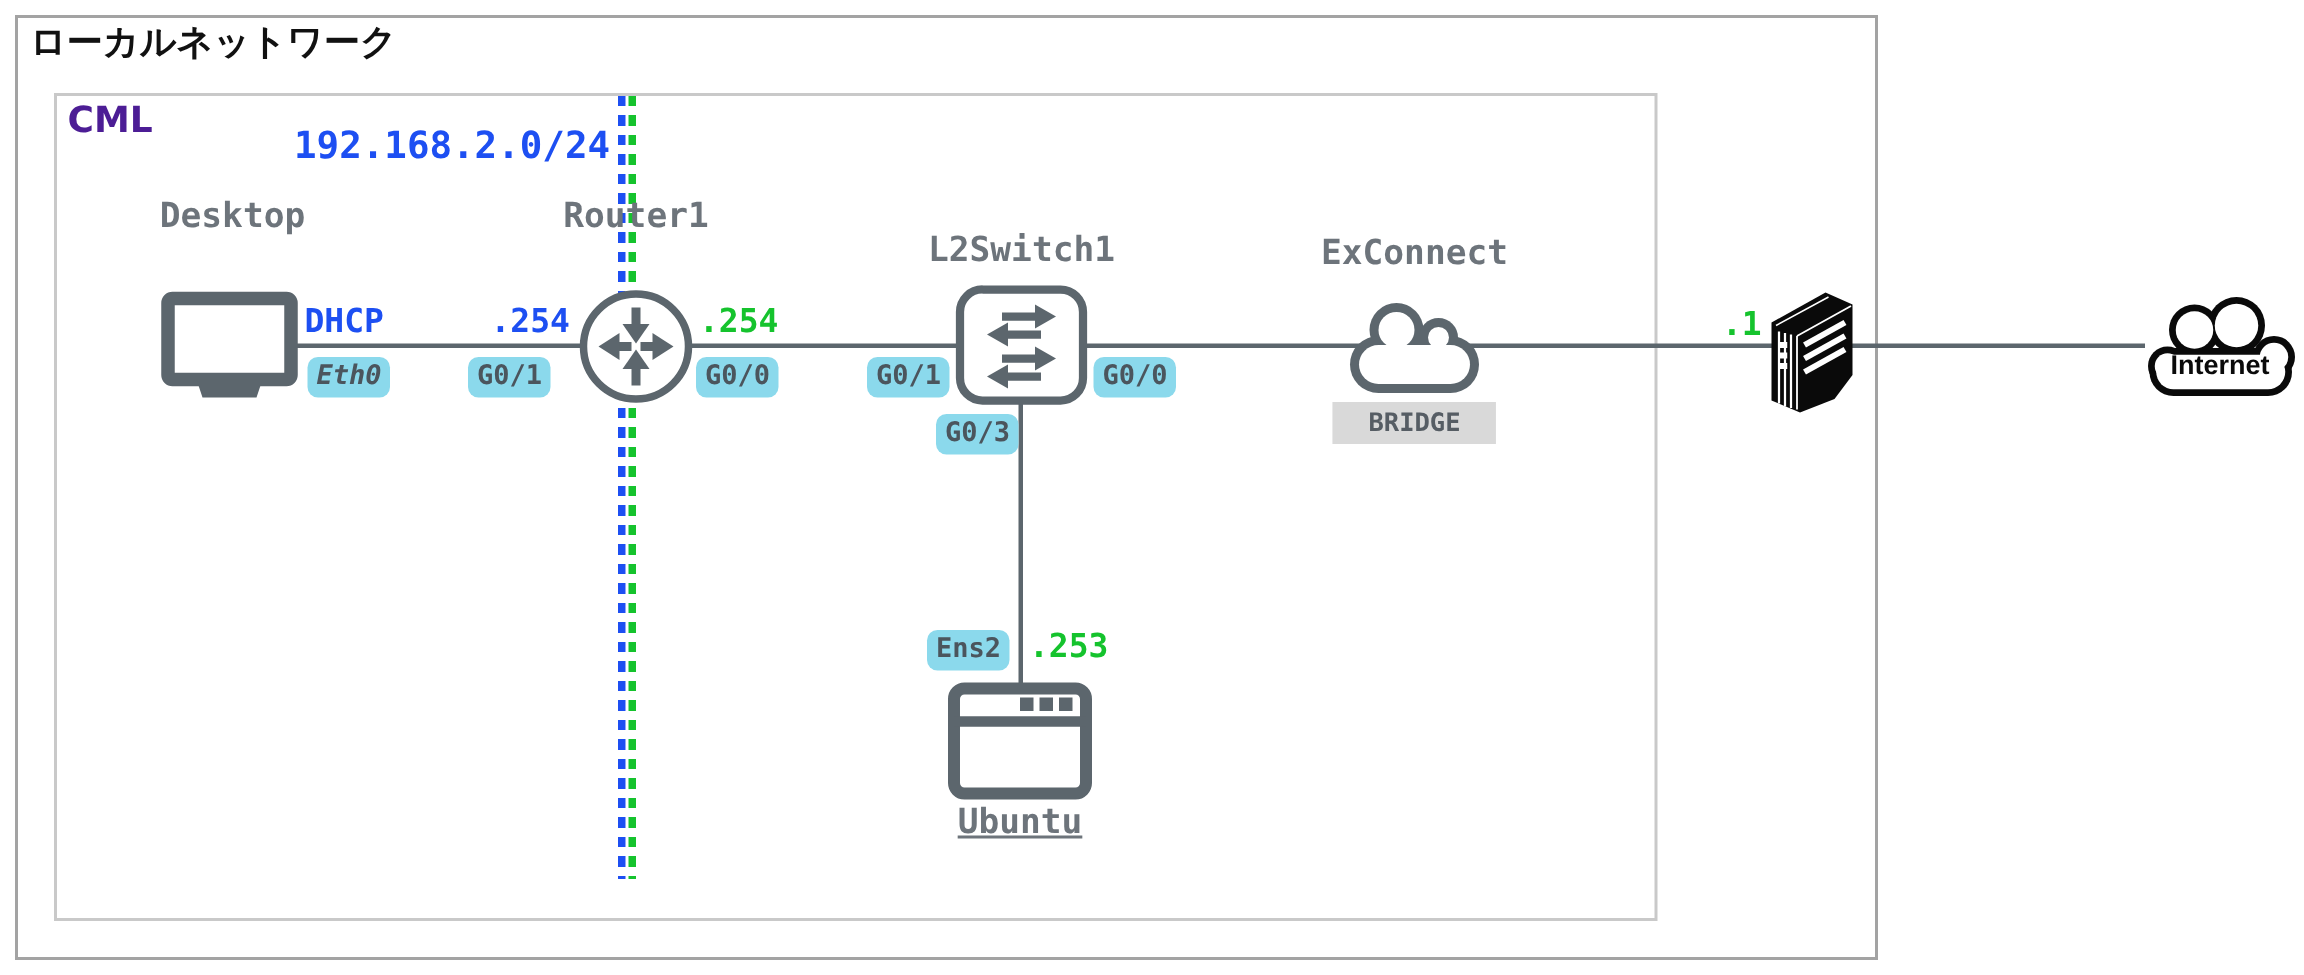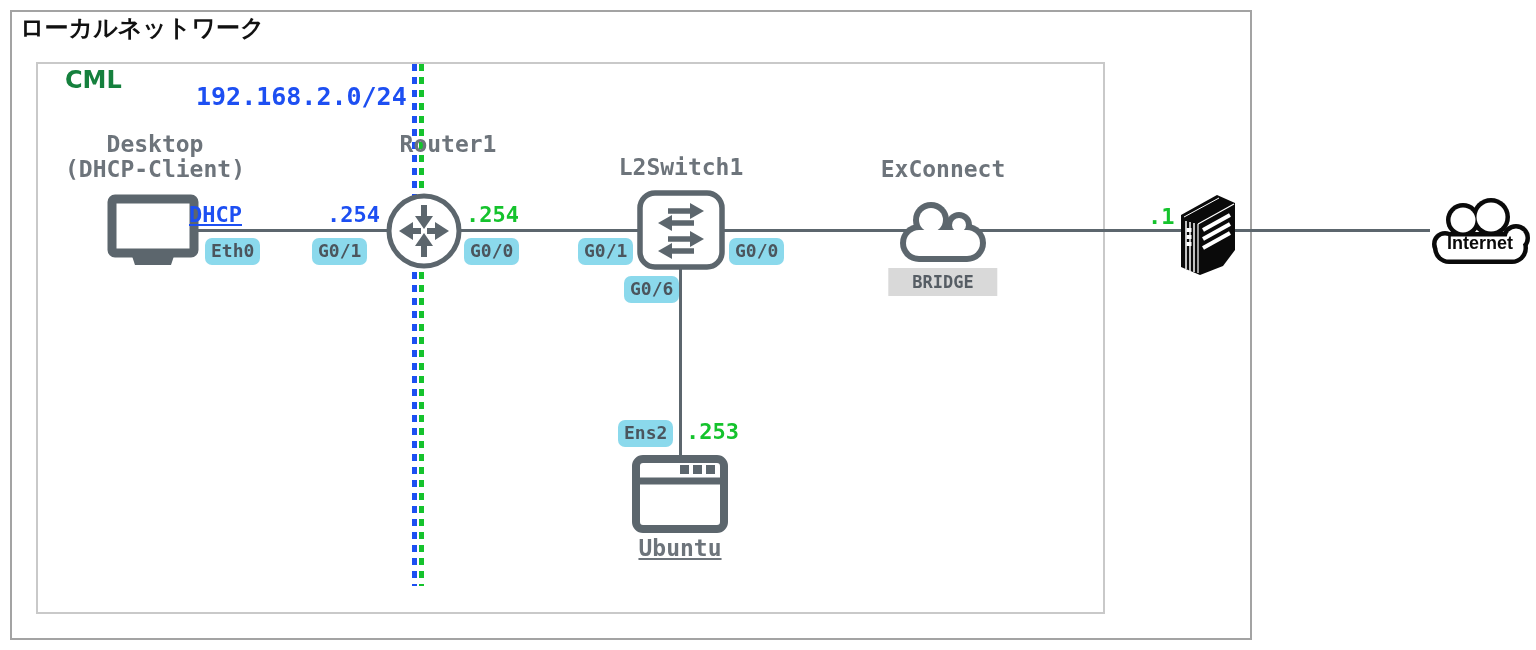--- a/index.html
+++ b/index.html
@@ -2,21 +2,21 @@
 <html style="--blue: #1d4ff2; --green: #15c32d; --badge_bg: #8bd9ec; --badge_text: #4b555d; --icon_gray: #5c666d; --label_gray: #6d747b; --line_gray: #5c666d; --bridge_bg: #d9d9d9; --bridge_text: #565d64; --outer_border: #a3a3a3; --inner_border: #c9c9c9; --black: #0a0a0a;"><head>
 <meta charset="utf-8">
 <style>
   html,body{margin:0;padding:0;background:#fff;}
   .canvas{position:relative;width:1536px;height:650px;background:#fff;overflow:hidden;
           font-family:"DejaVu Sans Mono",monospace;}
   .box{position:absolute;background:transparent;}
   .outer-box{left:10px;top:10px;width:1238px;height:626px;border:2px solid var(--outer_border);}
   .inner-box{left:36px;top:62px;width:1065px;height:548px;border:2px solid var(--inner_border);}
   .outer-title{position:absolute;left:20px;top:12px;font:700 24px "DejaVu Sans",sans-serif;color:#111;}
-  .inner-title{position:absolute;left:45px;top:66px;font:700 24px "DejaVu Sans",sans-serif;color:#15803d;margin-left:20px;}
+  .inner-title{position:absolute;left:45px;top:66px;font:700 24px "DejaVu Sans",sans-serif;color:#4c1d95;}
   .subnet{position:absolute;font:700 25px "DejaVu Sans Mono",monospace;white-space:nowrap;text-align:right;}
   .subnet-left{left:196px;top:82px;color:var(--blue);}
   .subnet-right{left:712px;top:82px;color:var(--green);}
   .dash-col{position:absolute;top:64px;height:522px;width:5px;}
   .dash-blue{left:412px;background:repeating-linear-gradient(180deg,var(--blue) 0 7px,transparent 7px 13px);}
   .dash-green{left:419px;background:repeating-linear-gradient(180deg,var(--green) 0 7px,transparent 7px 13px);}
   .hline{position:absolute;left:195px;top:229px;width:1235px;height:3px;background:var(--line_gray);}
   .vline{position:absolute;left:679px;top:268px;width:3px;height:190px;background:var(--line_gray);}
   .icon{position:absolute;}
   .node-label{position:absolute;transform:translateX(-50%);font:700 23px "DejaVu Sans Mono",monospace;
@@ -140,34 +140,33 @@
       <circle cx="17" cy="48" r="8.5" class="cloud-white"></circle>
       <circle cx="35" cy="24" r="12.5" class="cloud-white"></circle>
       <circle cx="63" cy="21" r="14.5" class="cloud-white"></circle>
       <circle cx="88" cy="42" r="9.5" class="cloud-white"></circle>
       <rect x="9.5" y="40.5" width="86" height="23" rx="11.5" class="cloud-white"></rect>
       <text x="52" y="53" text-anchor="middle" class="inet-text">Internet</text>
     </svg>
   </div>
 
   <div class="node-label" style="left:155px;top:131px;">Desktop</div>
-  <div class="node-label" style="left:155px;top:156px;">(DHCP-Client)</div>
-  <div class="node-label" style="left:448px;top:131px;">Router1</div>
+  <div class="node-label" style="left:424px;top:131px;">Router1</div>
   <div class="node-label" style="left:681px;top:154px;">L2Switch1</div>
   <div class="node-label" style="left:943px;top:156px;">ExConnect</div>
   <div class="node-label" style="left:680px;top:535px;text-decoration:underline;">Ubuntu</div>
 
-  <div class="badge" style="left:205px;top:238px;">Eth0</div>
+  <div class="badge" style="left:205px;top:238px;font-style:italic;">Eth0</div>
   <div class="badge" style="left:312px;top:238px;">G0/1</div>
   <div class="badge" style="left:464px;top:238px;">G0/0</div>
   <div class="badge" style="left:578px;top:238px;">G0/1</div>
   <div class="badge" style="left:729px;top:238px;">G0/0</div>
-  <div class="badge" style="left:624px;top:276px;">G0/6</div>
+  <div class="badge" style="left:624px;top:276px;">G0/3</div>
   <div class="badge" style="left:618px;top:420px;">Ens2</div>
   <div class="bridge-badge" style="left:943px;top:268px;">BRIDGE</div>
 
-  <div class="iplabel blue-text" style="left:189px;top:202px;text-decoration:underline;">DHCP</div>
+  <div class="iplabel blue-text" style="left:203px;top:202px;">DHCP</div>
   <div class="iplabel blue-text" style="left:327px;top:202px;">.254</div>
   <div class="iplabel green-text" style="left:466px;top:202px;">.254</div>
   <div class="iplabel green-text" style="left:686px;top:419px;">.253</div>
   <div class="iplabel green-text" style="left:1148px;top:204px;">.1</div>
 
 </div>
 
 </body></html>

